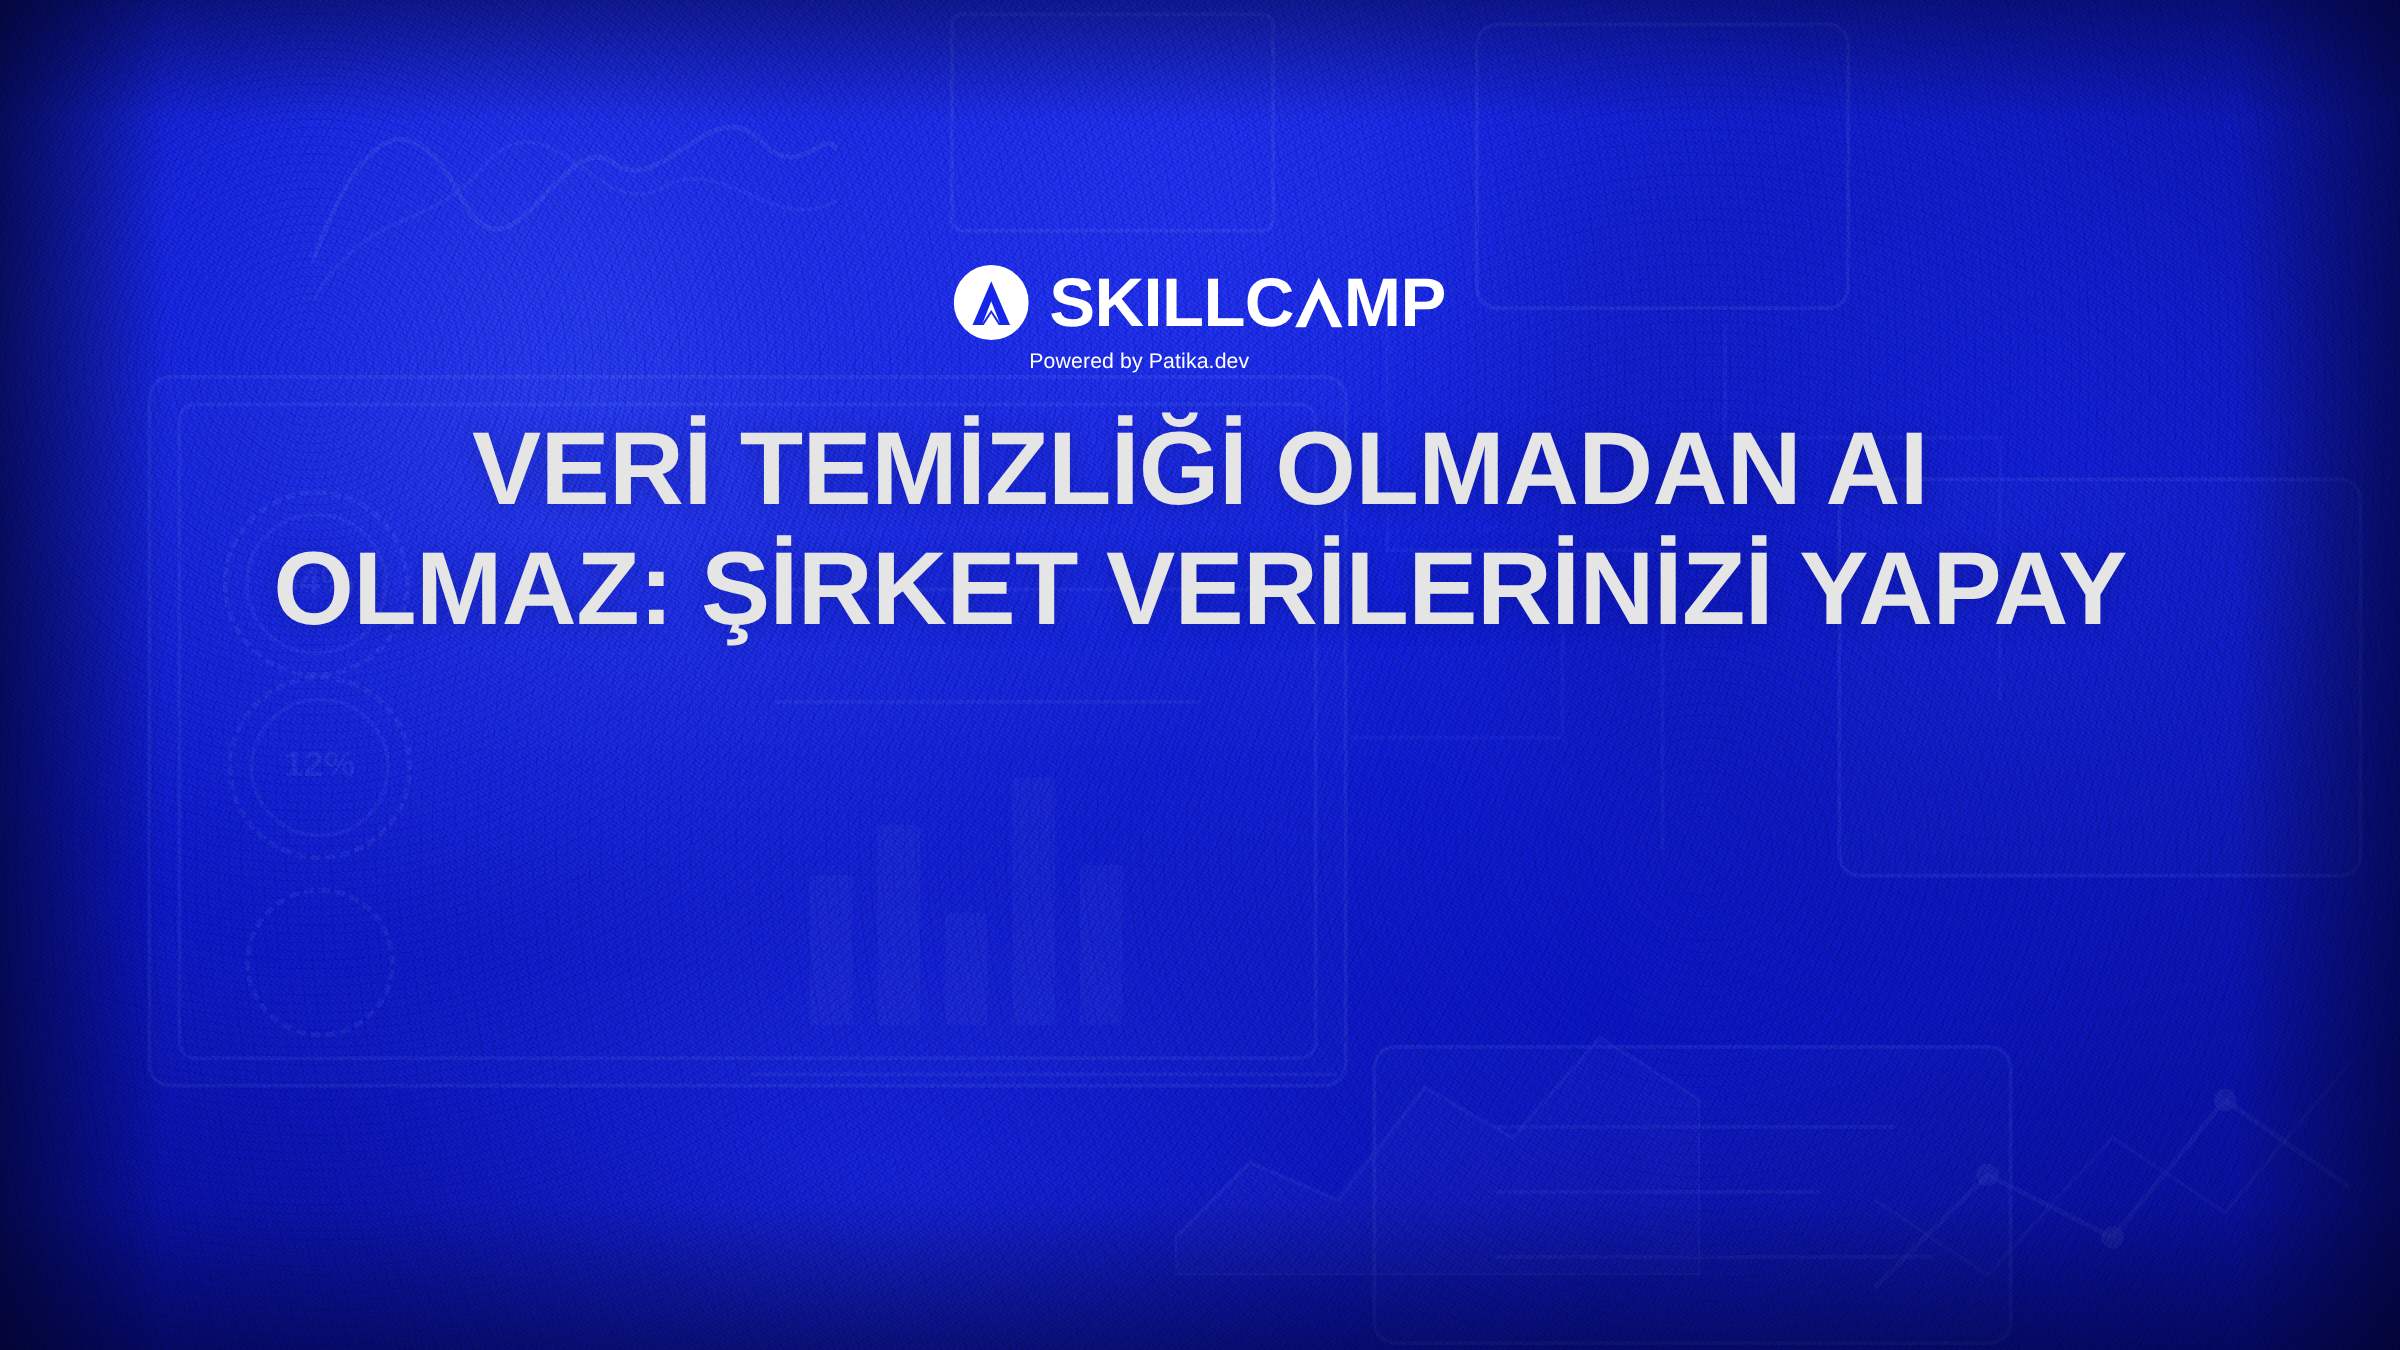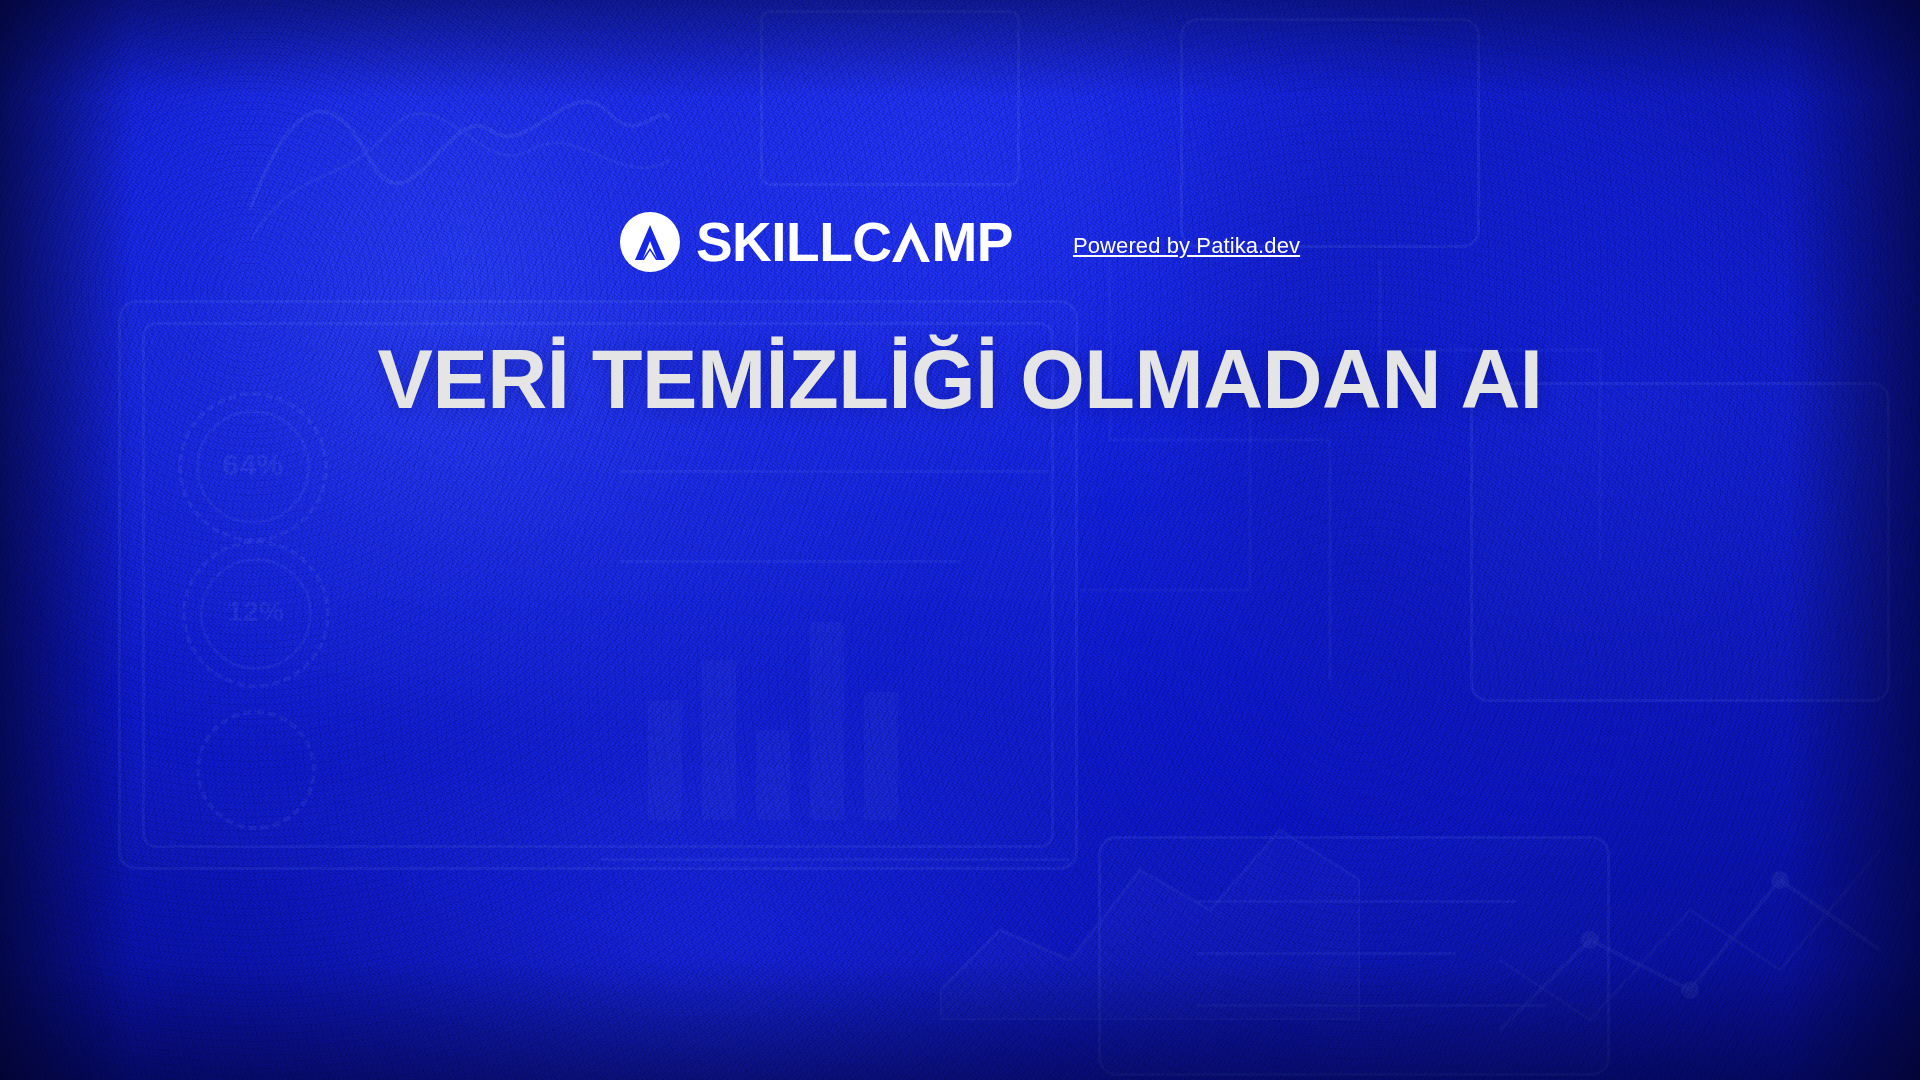--- a/index.html
+++ b/index.html
@@ -152,22 +152,22 @@
     display:flex;
     flex-direction:column;
     align-items:center;
     justify-content:flex-start;
     padding-top:212px;
   }
 
   
   .logo-block {
     display:flex;
-    align-items:center;
-    margin-bottom:60px;
+    flex-direction:column;
+    margin-bottom:28px;
   }
   .logo-row {
     display:flex;
     align-items:center;
     gap:16px;
   }
   .logo-mark {
     width:60px; height:60px;
     flex:0 0 60px;
     display:block;
@@ -185,26 +185,25 @@
   .logo-word .lam {
     display:inline-block;
     position:relative;
     width:38px; height:40px;
     margin:0 1px;
     vertical-align:baseline;
   }
   .logo-word .lam svg { display:block; position:absolute; bottom:0; left:0; }
   .logo-sub {
     color:#ffffff;
-    font-size:22px;
+    font-size:17px;
     font-weight:400;
     letter-spacing:.1px;
     margin-top:7px;
     margin-left:60px;
-    text-decoration:underline;
   }
 
   
   .headline {
     width:1560px;
     text-align:center;
     color:#e5e5e5;
     font-size:83px;
     font-weight:700;
     line-height:1.16;
@@ -321,16 +320,17 @@
           </span>
           <span>MP</span>
         </span>
       </div>
 
       <div class="logo-sub">Powered by Patika.dev</div>
     </div>
 
     <h1 class="headline">
       <span class="hl-line">VERİ TEMİZLİĞİ OLMADAN AI</span>
+      <span class="hl-line">OLMAZ: ŞİRKET VERİLERİNİZİ YAPAY</span>
     </h1>
 
   </div>
 </div>
 
 </body></html>

